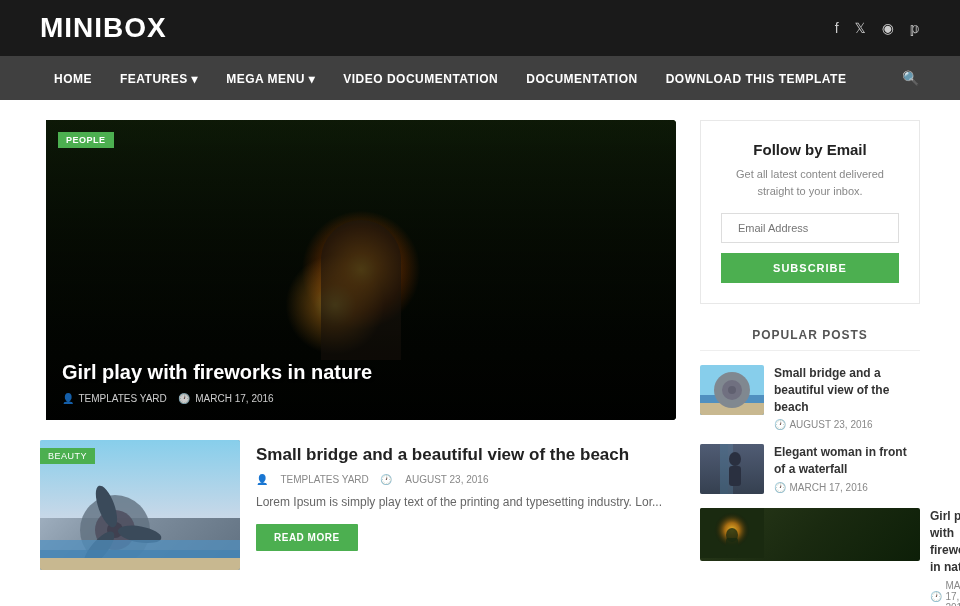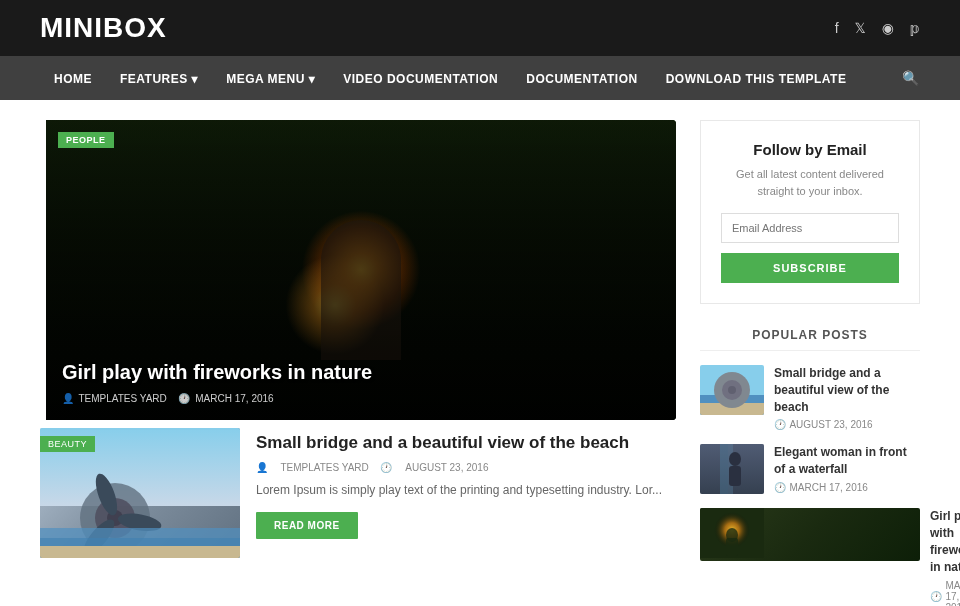--- a/index.html
+++ b/index.html
@@ -16,21 +16,21 @@
     .nav-item { color: #fff; font-size: 12px; font-weight: bold; padding: 14px 14px; text-transform: uppercase; cursor: pointer; letter-spacing: 0.5px; display: flex; align-items: center; gap: 3px; white-space: nowrap; }
     .nav-spacer { flex: 1; }
     .nav-search { color: #fff; font-size: 14px; cursor: pointer; padding: 14px 0; }
 
     
     .main-container { display: flex; gap: 0; padding: 20px 40px; background: #fff; }
     .content-area { flex: 1; margin-right: 24px; }
     .sidebar { width: 220px; flex-shrink: 0; }
 
     
-    .featured-post { position: relative; margin-bottom: 8px; border-radius: 4px; overflow: hidden; padding-left: 6px; }
+    .featured-post { position: relative; margin-bottom: 20px; border-radius: 4px; overflow: hidden; padding-left: 6px; }
     .featured-img { width: 100%; height: 300px; background: linear-gradient(135deg, #1a2a1a 0%, #2d4a1e 30%, #1a3a10 60%, #0d1f08 100%); position: relative; display: flex; align-items: flex-end; }
     .featured-img-overlay { position: absolute; top: 0; left: 0; right: 0; bottom: 0; background: linear-gradient(to bottom, rgba(0,0,0,0.1) 0%, rgba(0,0,0,0.6) 100%); }
     .firework-glow { position: absolute; top: 30%; left: 50%; transform: translateX(-50%); width: 120px; height: 120px; background: radial-gradient(circle, rgba(255,200,50,0.9) 0%, rgba(255,150,20,0.7) 20%, rgba(255,100,0,0.3) 50%, transparent 70%); border-radius: 50%; }
     .firework-glow2 { position: absolute; top: 45%; left: 38%; width: 100px; height: 100px; background: radial-gradient(circle, rgba(255,220,80,0.8) 0%, rgba(255,160,30,0.5) 30%, transparent 70%); border-radius: 50%; }
     .category-badge { position: absolute; top: 12px; left: 12px; background: #4CAF50; color: #fff; font-size: 9px; font-weight: bold; padding: 3px 8px; text-transform: uppercase; z-index: 2; letter-spacing: 0.5px; }
     .featured-caption { position: absolute; bottom: 0; left: 0; right: 0; padding: 16px; z-index: 2; }
     .featured-title { color: #fff; font-size: 20px; font-weight: bold; margin-bottom: 8px; line-height: 1.3; text-shadow: 1px 1px 3px rgba(0,0,0,0.5); }
     .featured-meta { display: flex; align-items: center; gap: 12px; color: rgba(255,255,255,0.8); font-size: 10px; }
     .meta-author { display: flex; align-items: center; gap: 4px; }
     .meta-date { display: flex; align-items: center; gap: 4px; }
@@ -43,21 +43,21 @@
     .small-post-title { font-size: 17px; font-weight: bold; color: #222; line-height: 1.3; margin-bottom: 8px; }
     .small-post-meta { display: flex; align-items: center; gap: 12px; color: #888; font-size: 10px; margin-bottom: 8px; }
     .small-post-excerpt { font-size: 12px; color: #666; line-height: 1.6; margin-bottom: 12px; }
     .read-more-btn { background: #4CAF50; color: #fff; border: none; padding: 8px 18px; font-size: 10px; font-weight: bold; text-transform: uppercase; cursor: pointer; letter-spacing: 0.5px; border-radius: 1px; }
 
     
     .sidebar-section { margin-bottom: 24px; }
     .follow-box { border: 1px solid #e8e8e8; padding: 20px; text-align: center; }
     .follow-title { font-size: 15px; font-weight: bold; color: #222; margin-bottom: 8px; }
     .follow-desc { font-size: 11px; color: #888; margin-bottom: 14px; line-height: 1.5; }
-    .email-input { width: 100%; border: 1px solid #ddd; padding: 8px 10px; font-size: 11px; color: #aaa; margin-bottom: 10px; outline: none; }
+    .email-input { width: 100%; border: 1px solid #ddd; padding: 8px 16px; font-size: 11px; color: #aaa; margin-bottom: 10px; outline: none; }
     .subscribe-btn { width: 100%; background: #4CAF50; color: #fff; border: none; padding: 9px; font-size: 11px; font-weight: bold; text-transform: uppercase; cursor: pointer; letter-spacing: 1px; }
 
     .popular-section { margin-top: 10px; }
     .popular-title { font-size: 12px; font-weight: bold; text-align: center; color: #555; text-transform: uppercase; letter-spacing: 1px; margin-bottom: 14px; padding-bottom: 8px; border-bottom: 1px solid #eee; }
     .popular-item { display: flex; gap: 10px; margin-bottom: 14px; align-items: flex-start; }
     .popular-img { width: 64px; height: 50px; flex-shrink: 0; border-radius: 2px; overflow: hidden; }
     .popular-img-fire { background: linear-gradient(135deg, #2a3a1a 0%, #1a2a10 50%, #0d1f08 100%); width: 100%; height: 100%; position: relative; }
     .popular-content { flex: 1; }
     .popular-item-title { font-size: 12px; font-weight: bold; color: #333; line-height: 1.4; margin-bottom: 4px; }
     .popular-item-date { font-size: 10px; color: #888; display: flex; align-items: center; gap: 3px; }

